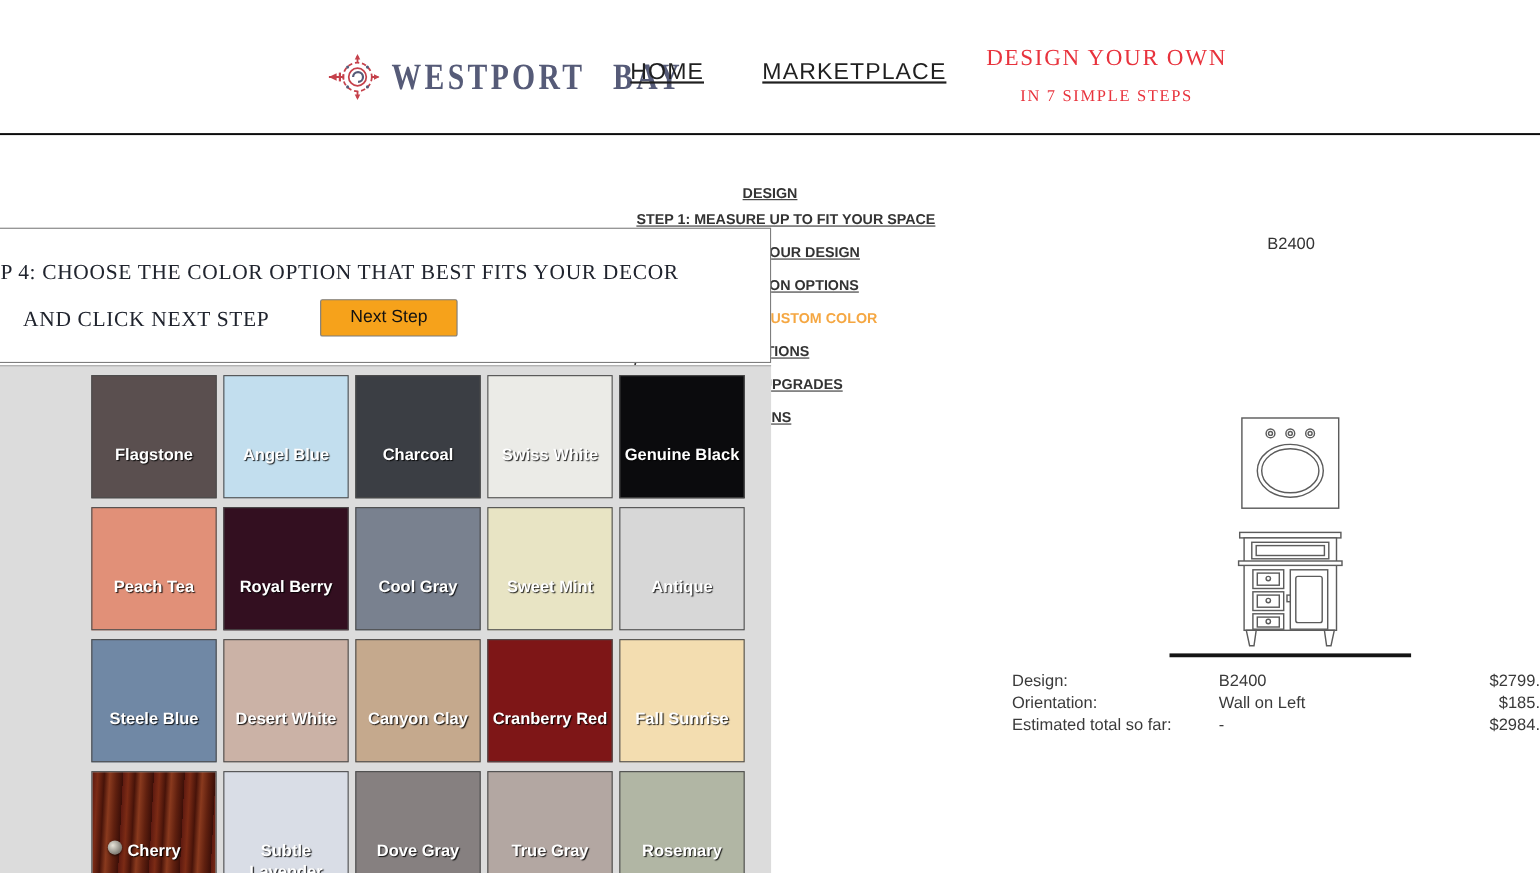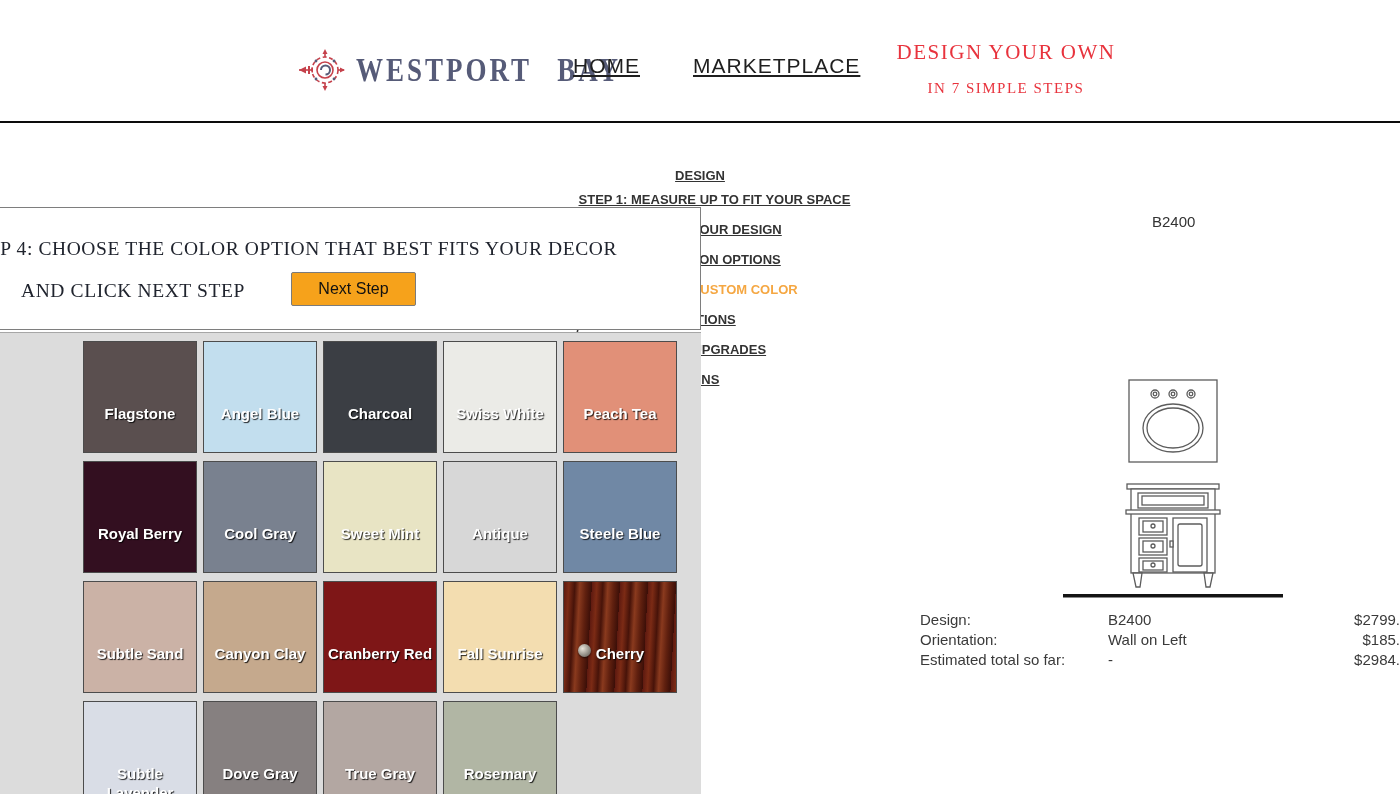--- a/index.html
+++ b/index.html
@@ -177,20 +177,23 @@
       </div>
 
       <div class="swatch" style="background: rgb(59, 62, 68);">
         <span class="swatch-label">Charcoal</span>
       </div>
 
       <div class="swatch" style="background: rgb(235, 235, 231);">
         <span class="swatch-label">Swiss White</span>
       </div>
 
+      <div class="swatch" style="background: rgb(11, 11, 13);">
+        <span class="swatch-label">Genuine Black</span>
+      </div>
 
       <div class="swatch" style="background: rgb(225, 144, 120);">
         <span class="swatch-label">Peach Tea</span>
       </div>
 
       <div class="swatch" style="background: rgb(51, 15, 32);">
         <span class="swatch-label">Royal Berry</span>
       </div>
 
       <div class="swatch" style="background: rgb(121, 129, 143); padding-left: 35px;">
@@ -203,21 +206,21 @@
 
       <div class="swatch" style="background: rgb(215, 215, 215);">
         <span class="swatch-label">Antique</span>
       </div>
 
       <div class="swatch" style="background: rgb(112, 136, 165);">
         <span class="swatch-label">Steele Blue</span>
       </div>
 
       <div class="swatch" style="background: rgb(203, 178, 166);">
-        <span class="swatch-label">Subtle Sand</span>
+        <span class="swatch-label">Desert White</span>
       </div>
 
       <div class="swatch" style="background: rgb(197, 169, 141);">
         <span class="swatch-label">Canyon Clay</span>
       </div>
 
       <div class="swatch" style="background: rgb(126, 22, 23);">
         <span class="swatch-label">Cranberry Red</span>
       </div>
 

